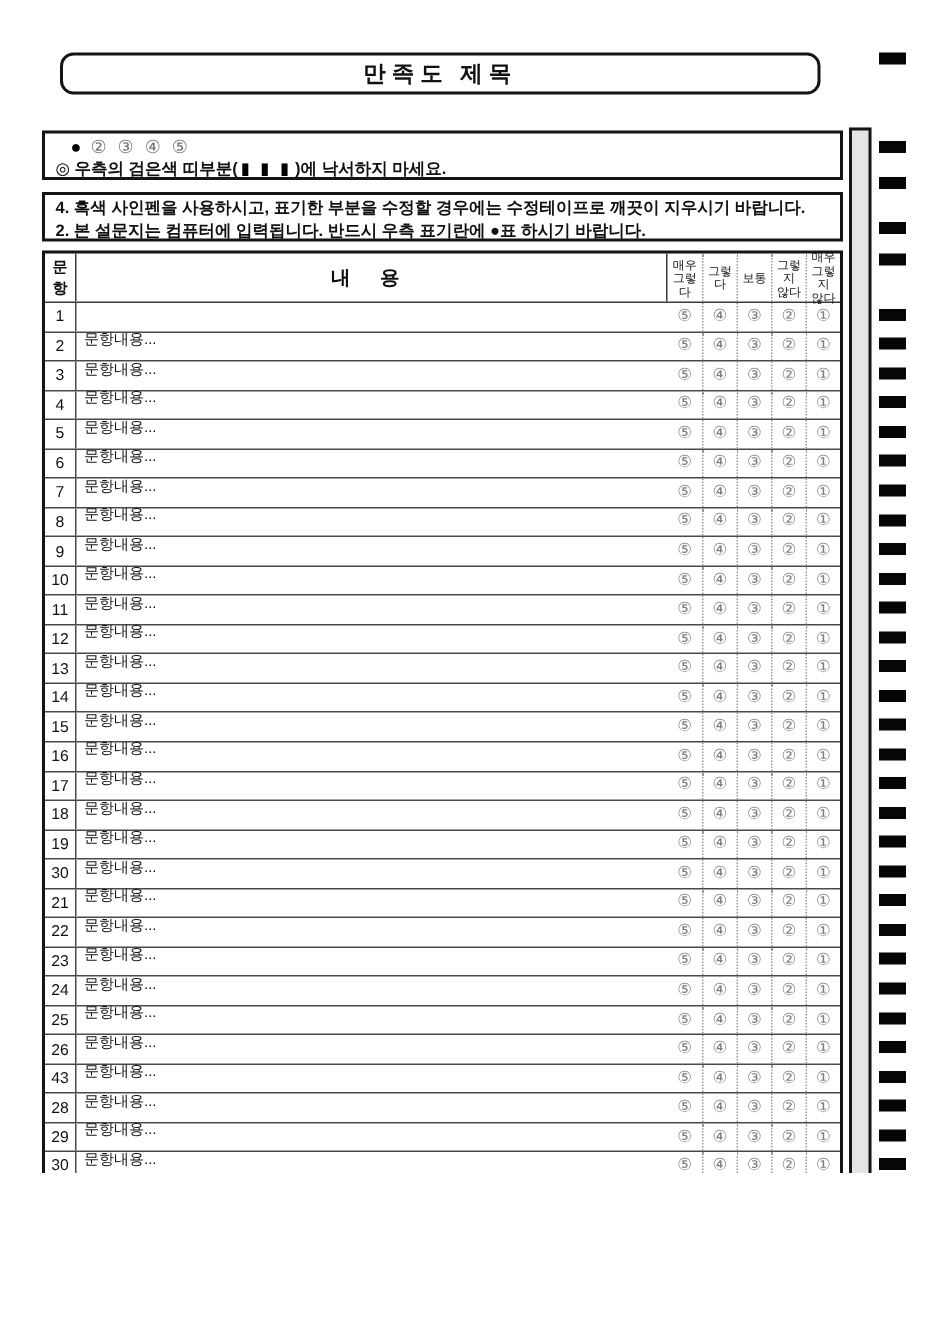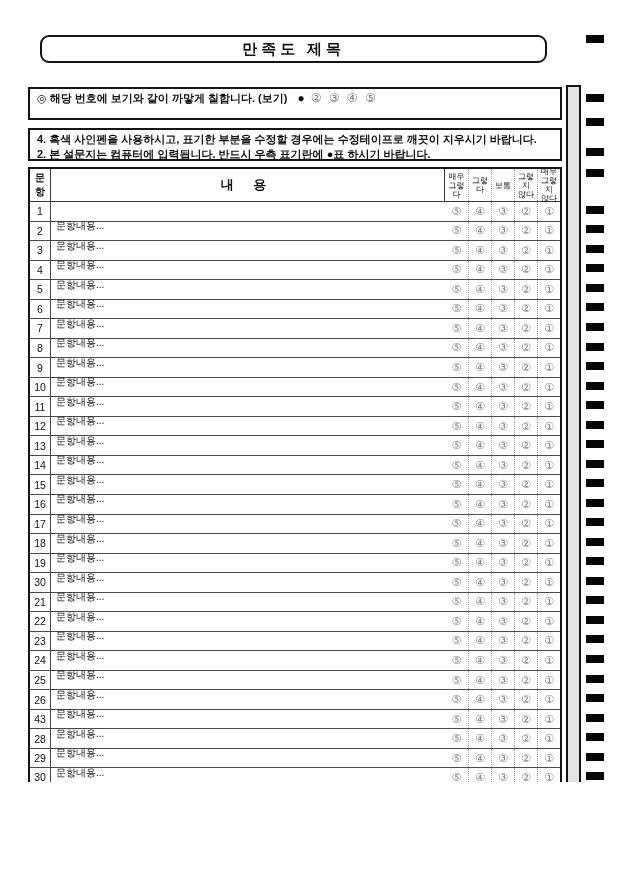--- a/index.html
+++ b/index.html
@@ -89,23 +89,27 @@
 <body>
 
 <div class="page">
 
   <div class="title-box">
     <span>만족도 제목</span>
   </div>
 
   <div class="notice-box nb1">
     <div class="notice-line">
-      <span>◎ 해당 번호에 보기와 같이 까맣게 칠합니다.   (보기)</span>
       <span class="ex-filled">●</span>
       <span class="ex-circles">② ③ ④ ⑤</span>
+    </div>
+    <div class="notice-line">
+      <span>◎ 우측의 검은색 띠부분(</span>
+      <span class="bars-glyph">▮ ▮ ▮</span>
+      <span>)에 낙서하지 마세요.</span>
     </div>
   </div>
 
   <div class="notice-box nb2">
     <div class="notice-line">
       <span>4. 흑색 사인펜을 사용하시고, 표기한 부분을 수정할 경우에는 수정테이프로 깨끗이 지우시기 바랍니다.</span>
     </div>
     <div class="notice-line">
       <span>2. 본 설문지는 컴퓨터에 입력됩니다.  반드시 우측 표기란에 ●표 하시기 바랍니다.</span>
     </div>

